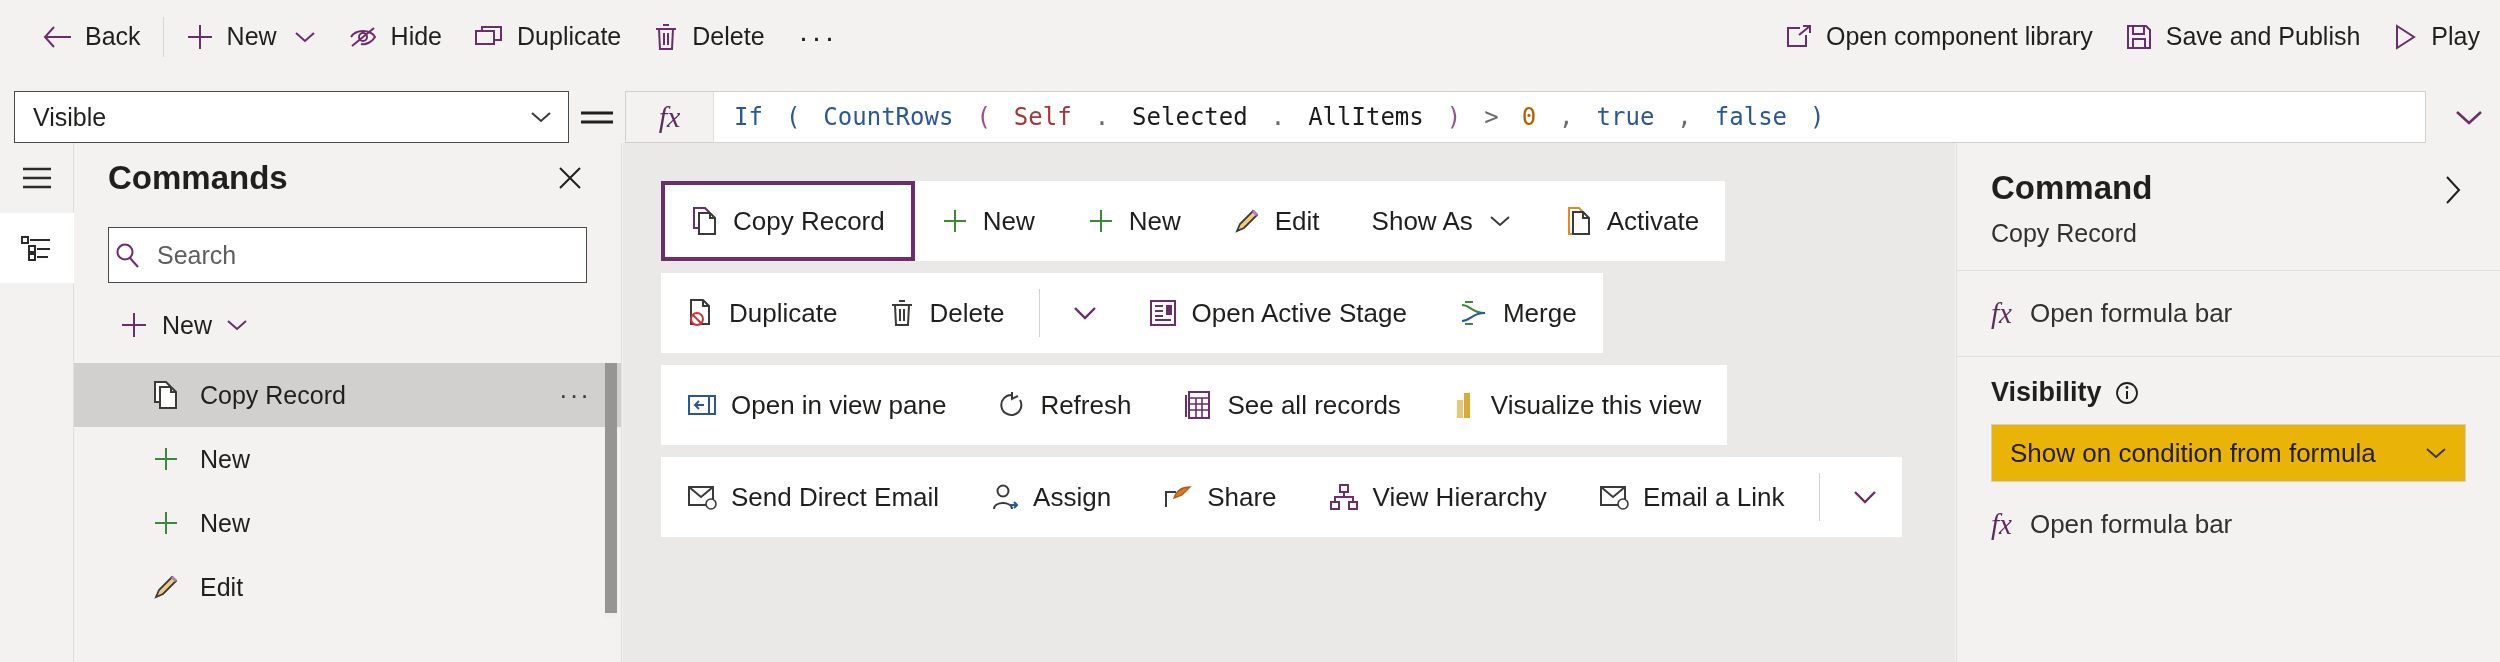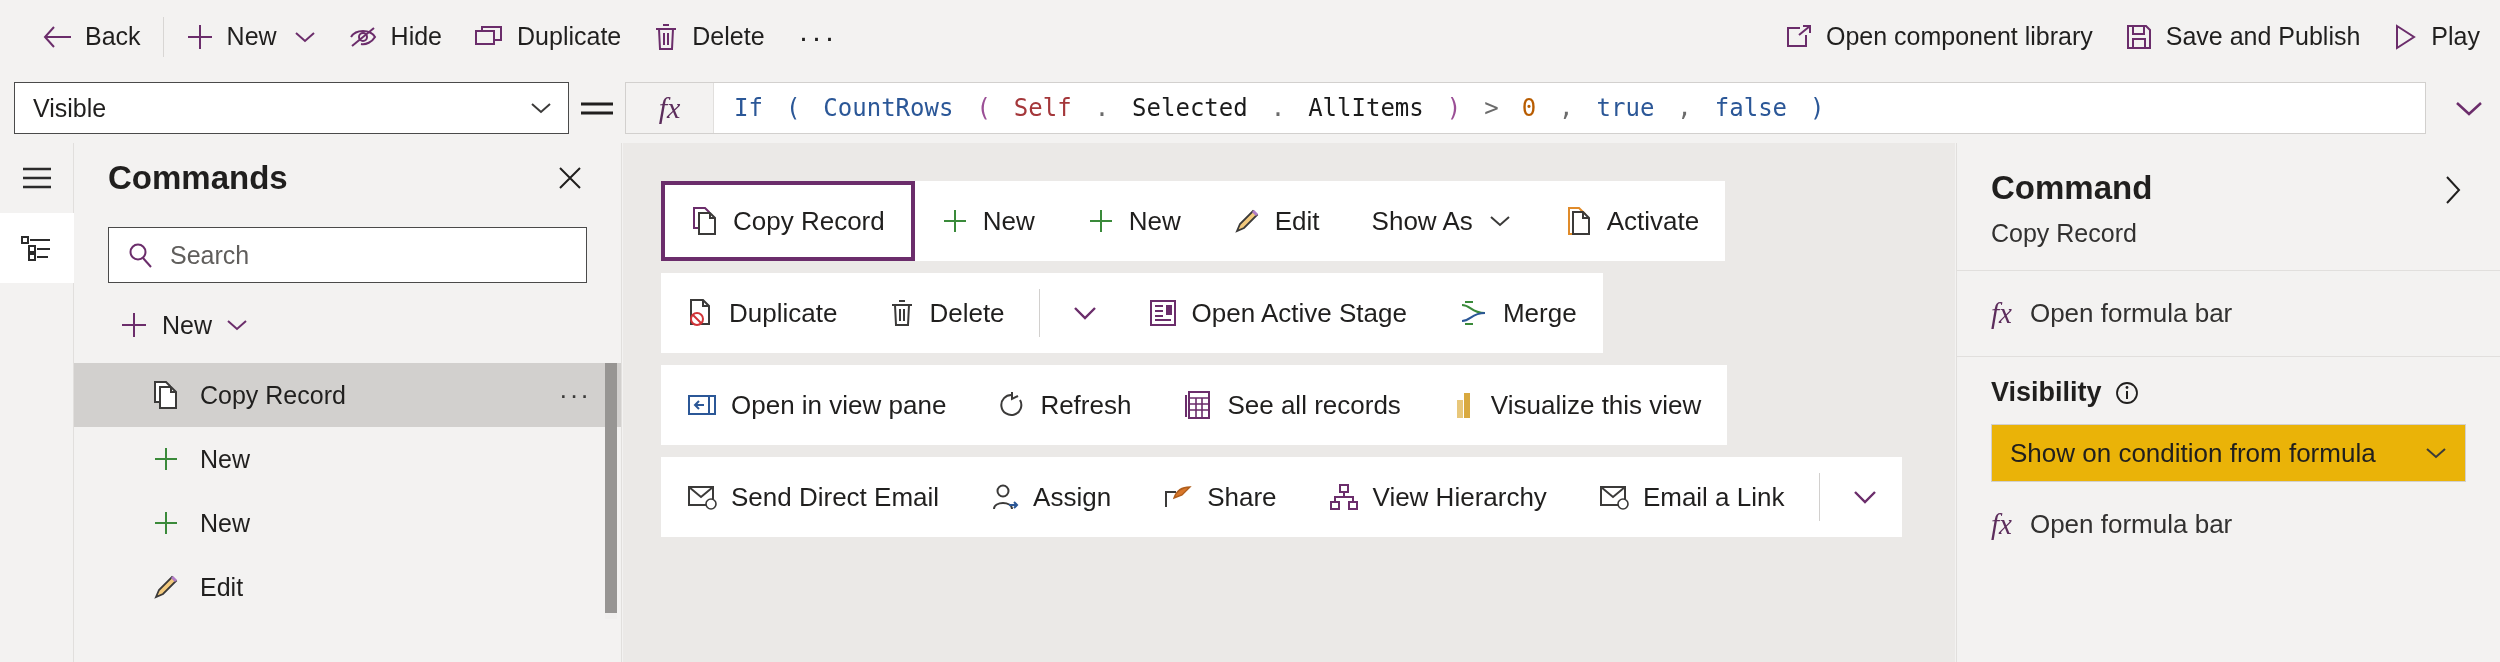--- a/index.html
+++ b/index.html
@@ -28,21 +28,21 @@
     height:56px; padding:0 16px; cursor:pointer;
     white-space:nowrap; color:#201f1e; font-size:25px;
   }
   .tb-sep{ width:1px; height:40px; background:#d8d6d4; margin:0 6px; }
   .tb-chev{ display:inline-flex; margin-left:4px; }
   .ellipsis-btn{ padding:0 18px; letter-spacing:3px; font-size:30px; line-height:1;
     display:flex; align-items:center; height:56px; cursor:pointer; color:#201f1e;}
 
   
   .fxrow{
-    position:absolute; left:0; top:73px; width:2500px; height:70px;
+    position:absolute; left:0; top:82px; width:2500px; height:70px;
     background:#f3f2f1; display:flex; align-items:center;
   }
   .propsel{
     margin-left:14px; width:555px; height:52px;
     background:#ffffff; border:1px solid #4a4a4a;
     display:flex; align-items:center; padding:0 14px 0 18px;
     font-size:25px; color:#201f1e; cursor:pointer;
   }
   .propsel .val{ flex:1; }
   .eq{
@@ -83,21 +83,21 @@
   .cmdpanel{
     position:absolute; left:74px; top:143px; width:548px; height:519px;
     background:#f3f2f1; border-right:1px solid #e1dfdd;
   }
   .cp-head{ display:flex; align-items:center; height:70px; padding:0 28px 0 34px;}
   .cp-title{ font-size:33px; font-weight:600; color:#201f1e; }
   .cp-close{ margin-left:auto; cursor:pointer; display:flex; align-items:center; padding:8px;}
   .cp-search{
     margin:14px 34px 0 34px; height:56px; background:#ffffff;
     border:1px solid #4a4a4a; display:flex; align-items:center; gap:16px;
-    padding:0 17px; cursor:text;
+    padding:0 4px; cursor:text;
   }
   .cp-search .ph{ color:#605e5c; font-size:25px; }
   .cp-new{
     margin:16px 0 8px 34px; display:inline-flex; align-items:center; gap:14px;
     height:52px; padding:0 12px; cursor:pointer; color:#201f1e; font-size:25px;
   }
   .cp-list{ margin-top:4px; position:relative; }
   .cp-item{
     height:64px; display:flex; align-items:center; gap:20px;
     padding-left:78px; padding-right:30px; cursor:pointer; font-size:25px;

